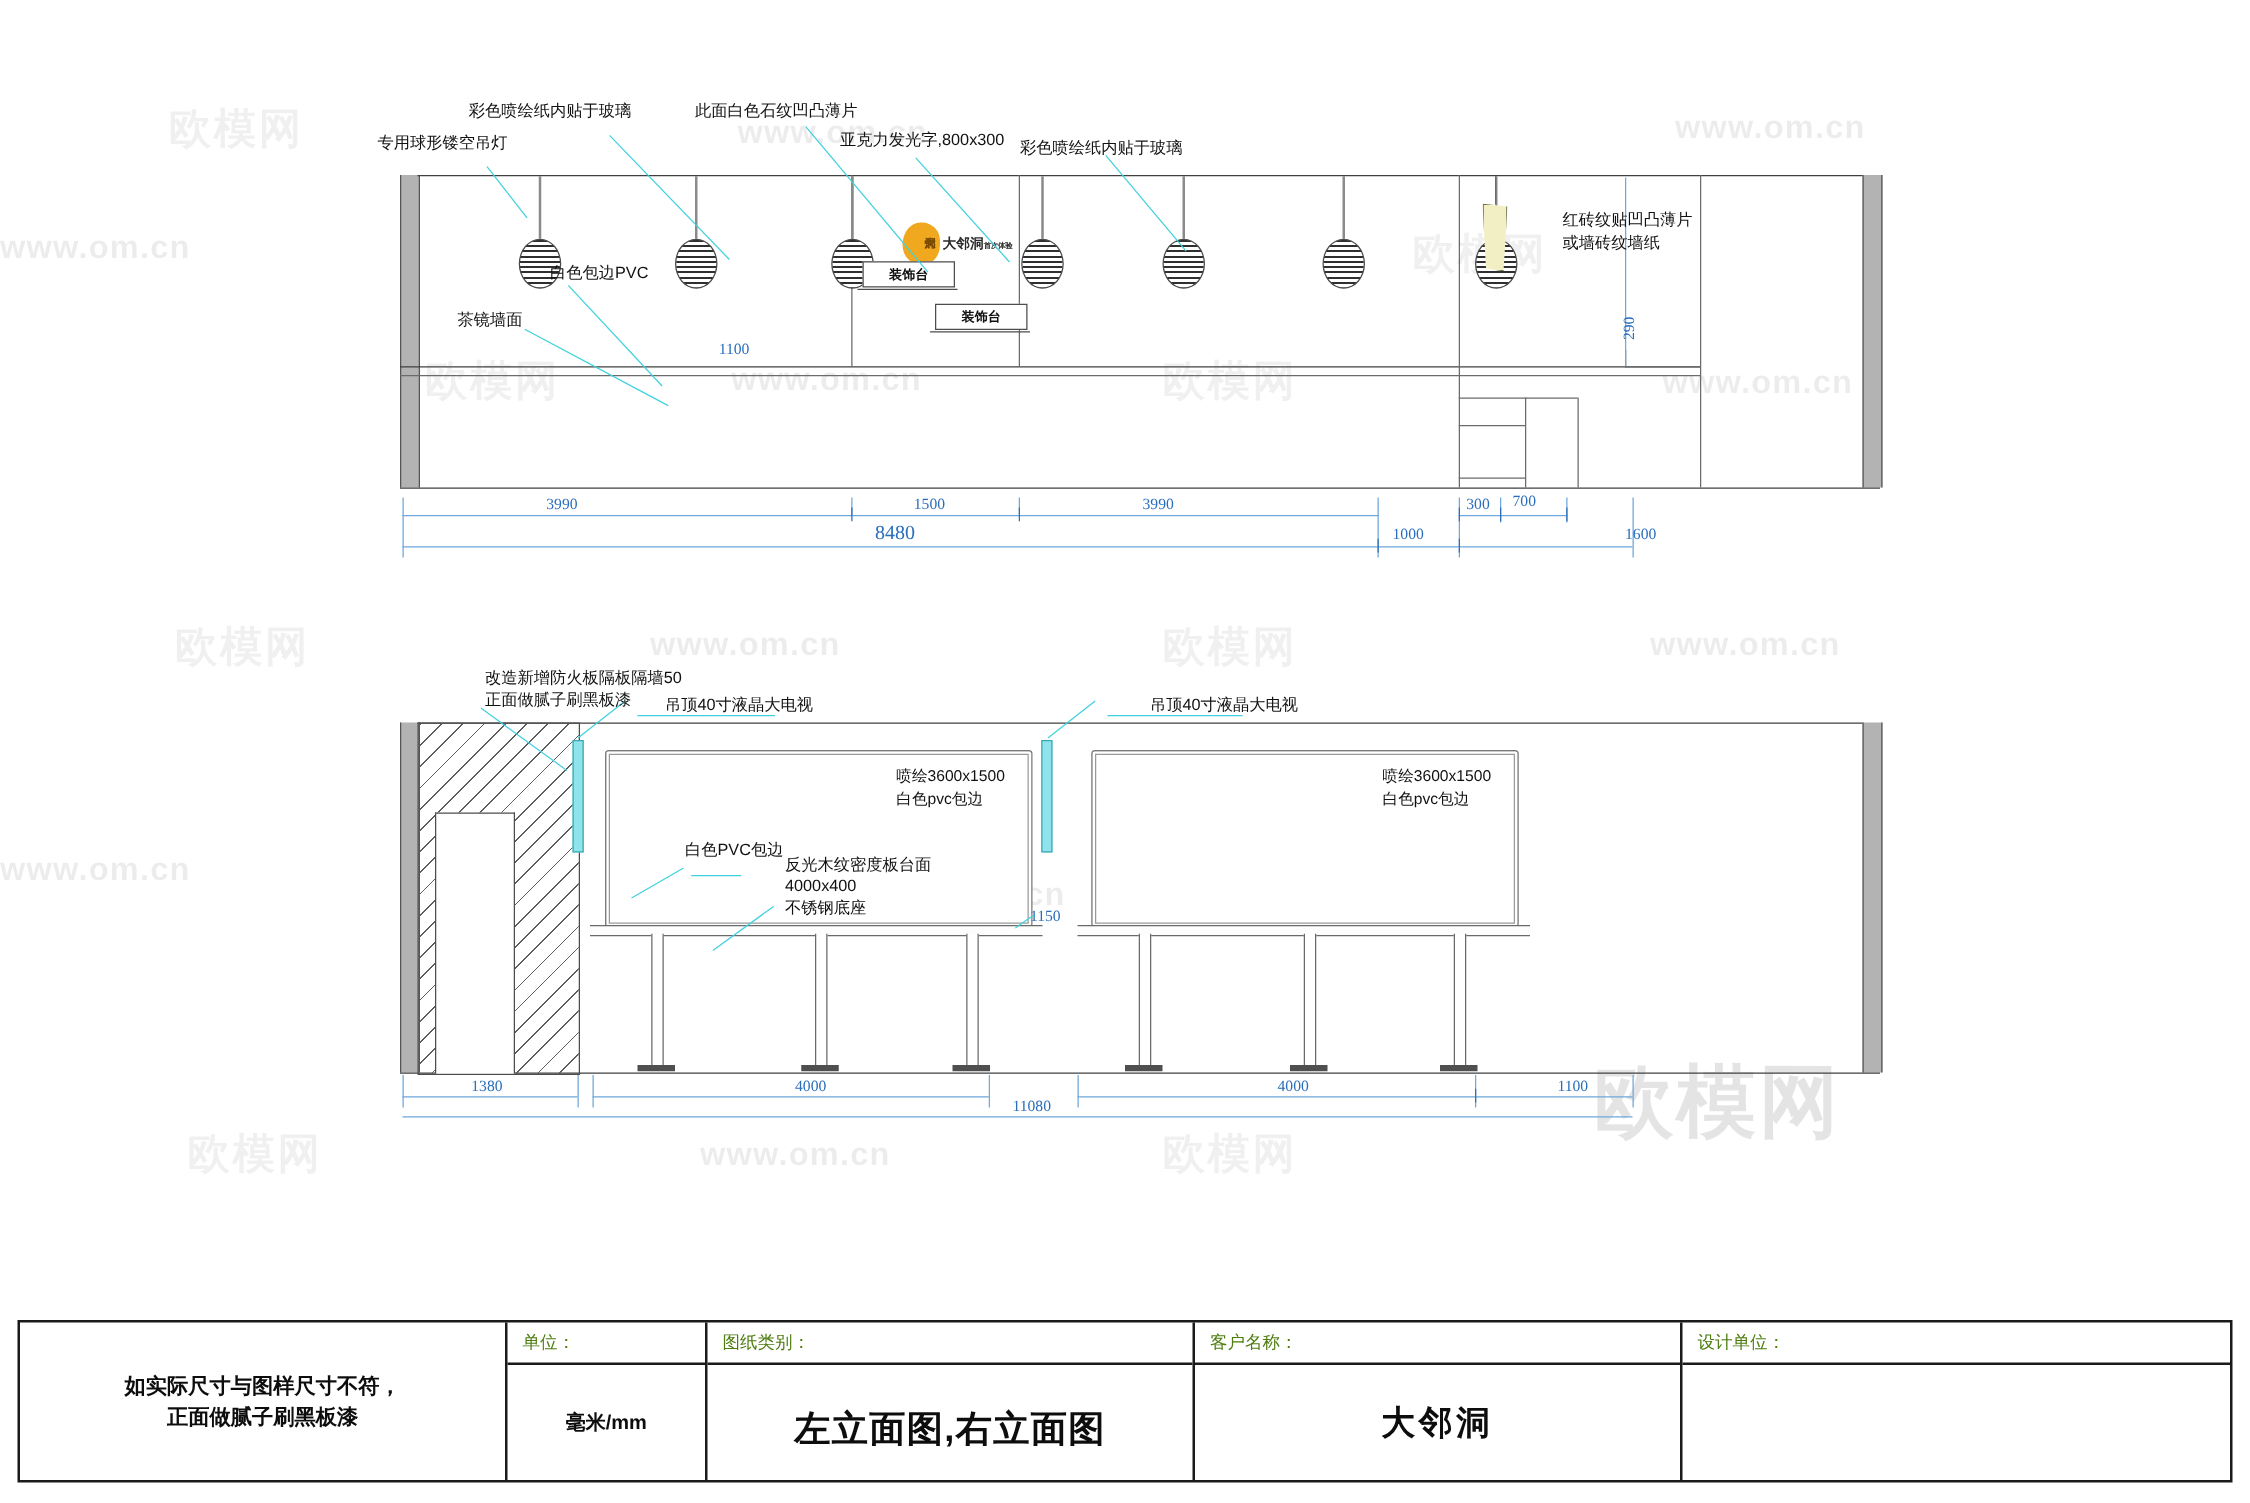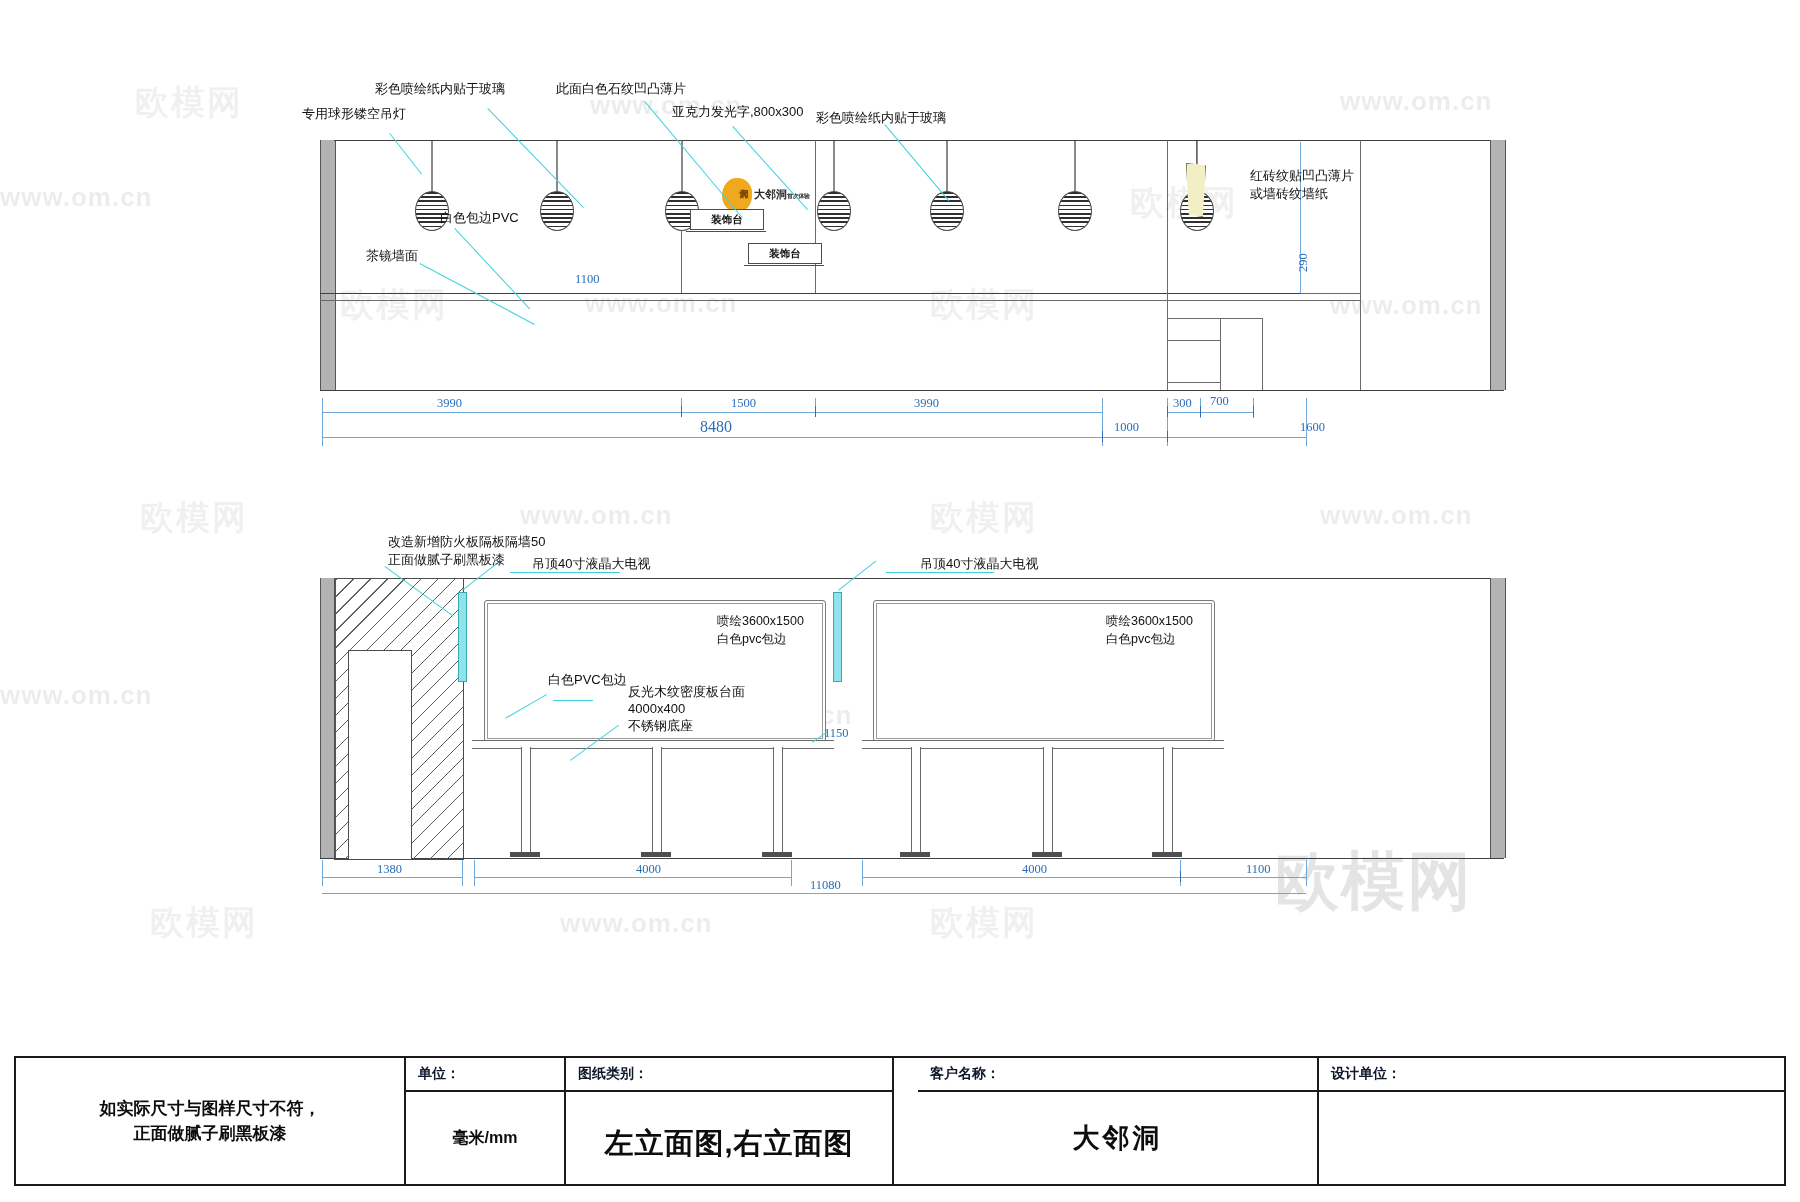--- a/index.html
+++ b/index.html
@@ -154,21 +154,21 @@
     border-right:2px solid #1a1a1a;
     box-sizing:border-box;
     display:flex;flex-direction:column;
   }
   .tbcell:last-child{border-right:none;}
   .tbcell .hdr{
     height:34px;
     border-bottom:2px solid #1a1a1a;
     display:flex;align-items:center;
     padding-left:12px;
-    font-size:14px;font-weight:bold;color:#0f172a;
+    font-size:14px;font-weight:normal;color:#4d7c0f;
     box-sizing:border-box;
   }
   .tbcell .body{
     flex:1;display:flex;align-items:center;justify-content:center;
     font-weight:bold;color:#0d0d0d;text-align:center;
   }
   .tb-warn{font-size:17px;line-height:1.5;padding:0 14px;text-align:left;}
   .tb-unit{font-size:16px;}
   .tb-kind{font-size:29px;letter-spacing:1px;}
   .tb-client{font-size:27px;letter-spacing:3px;}
@@ -424,26 +424,26 @@
           <div>正面做腻子刷黑板漆</div>
         </div>
       </div>
     </div>
 
     <div class="tbcell" style="width:160px;">
       <div class="hdr">单位：</div>
       <div class="body tb-unit">毫米/mm</div>
     </div>
 
-    <div class="tbcell" style="width:328px;gap:11px;">
+    <div class="tbcell" style="width:390px;gap:11px;">
       <div class="hdr">图纸类别：</div>
       <div class="body tb-kind">左立面图,右立面图</div>
     </div>
 
-    <div class="tbcell" style="width:425px;padding-left:24px;">
+    <div class="tbcell" style="width:390px;">
       <div class="hdr">客户名称：</div>
       <div class="body tb-client">大邻洞</div>
     </div>
 
     <div class="tbcell" style="flex:1;">
       <div class="hdr">设计单位：</div>
     </div>
   </div>
 
 </div>

